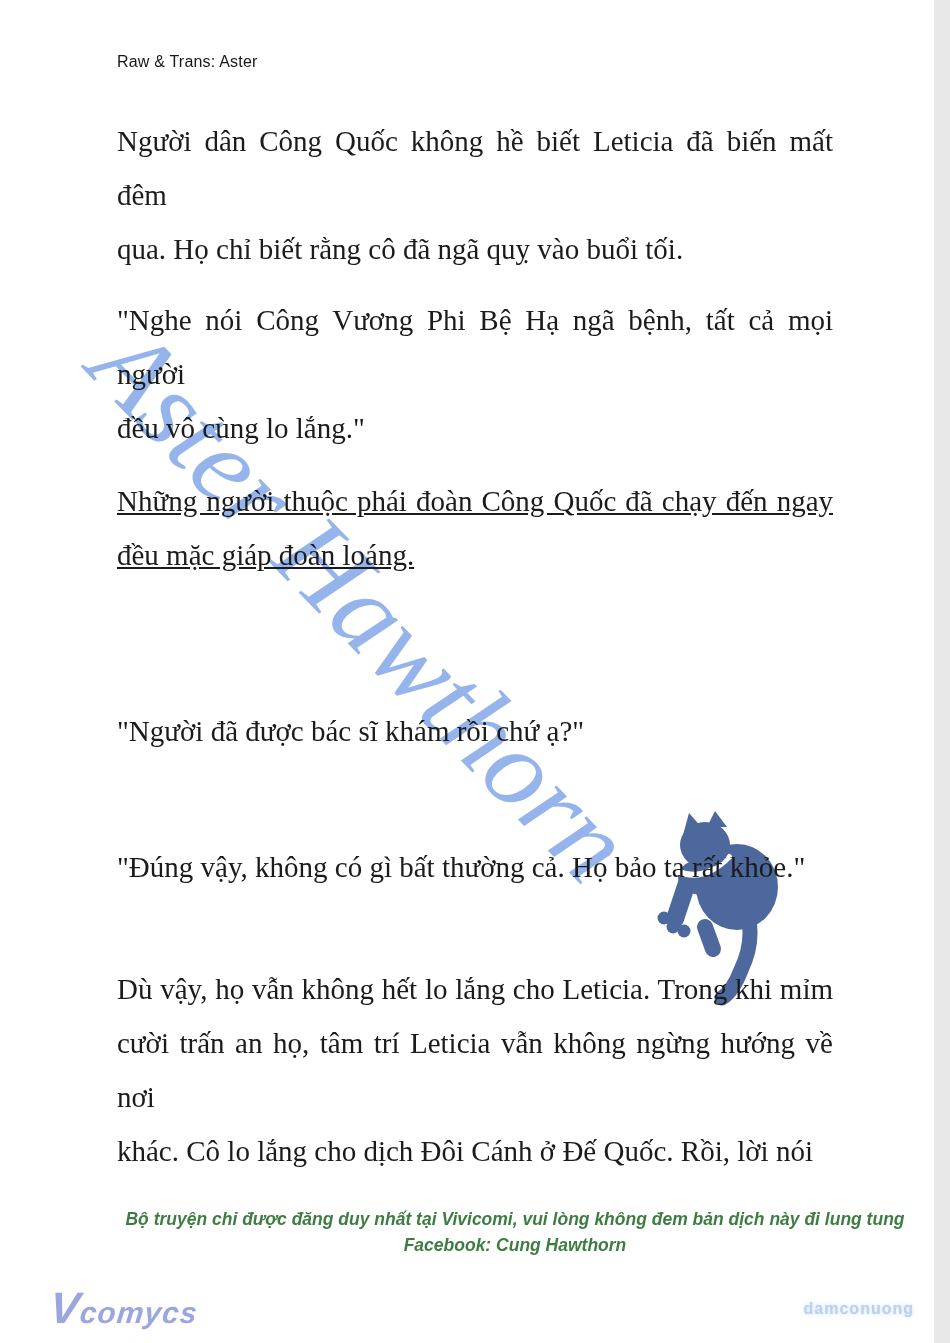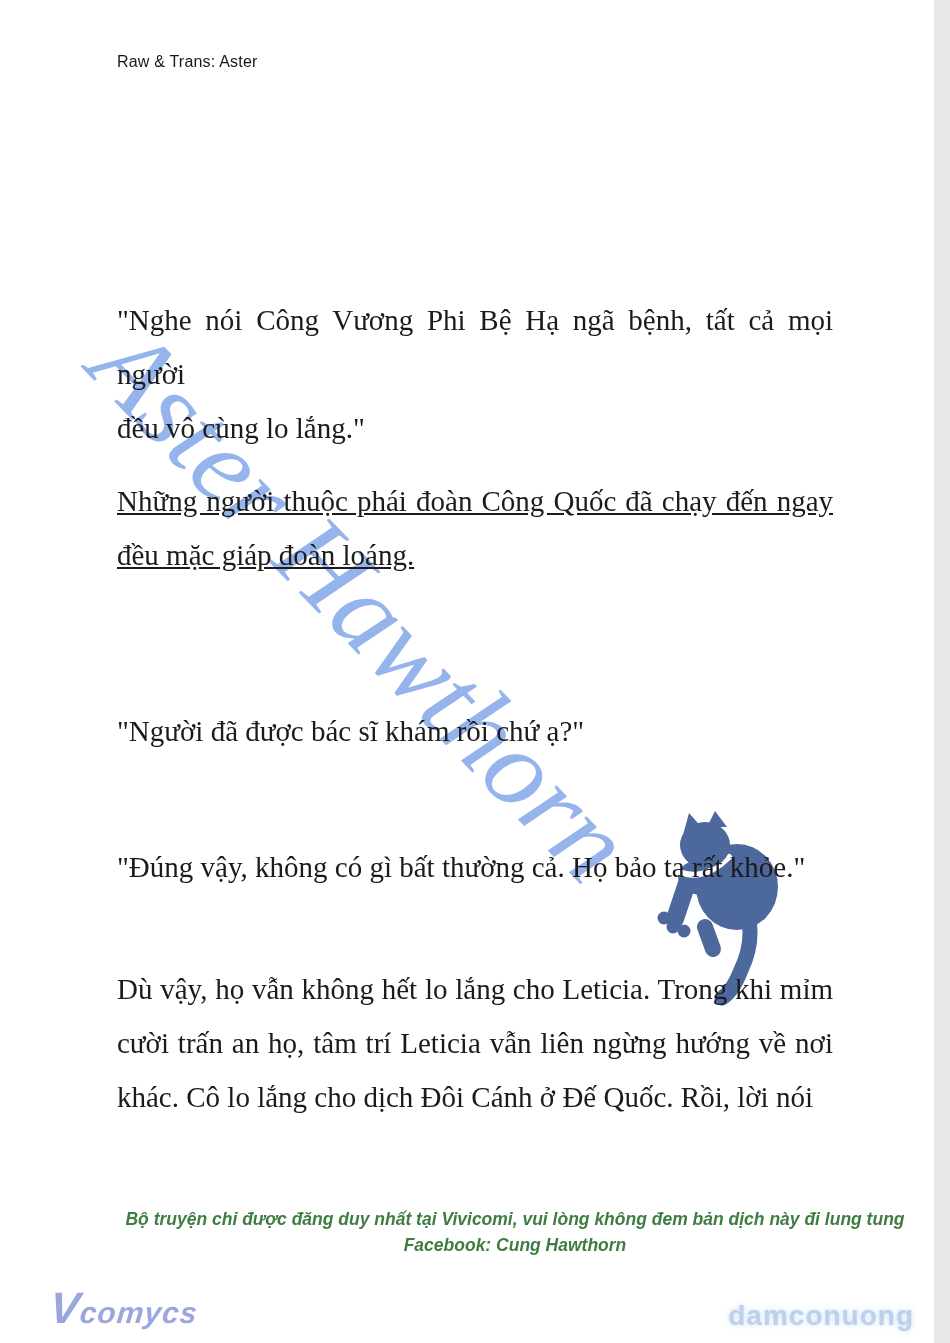--- a/index.html
+++ b/index.html
@@ -100,21 +100,21 @@
   .logo-vcomycs .logo-v { font-size: 44px; line-height: 40px; }
   .logo-vcomycs .logo-rest { font-size: 30px; }
 
   
   .logo-damconuong {
     position: absolute;
     right: 20px;
     top: 1300px;
     font-family: "Liberation Sans", sans-serif;
     font-weight: bold;
-    font-size: 28px;
+    font-size: 16px;
     letter-spacing: 1px;
     color: #bdd0ec;
     text-shadow: 0 0 7px #d5e4f7, 0 0 2px #d5e4f7;
     z-index: 2;
   }
 </style>
 </head>
 <body>
 
 <div class="page">
@@ -139,20 +139,24 @@
 
     <path d="M 98 95 Q 113 130 96 165 Q 88 186 77 193" stroke-width="15" stroke-linecap="round" fill="none" stroke="#4d689c"></path>
 
     <path d="M 32 66 Q 58 78 84 52" stroke="#ffffff" stroke-width="6" stroke-linecap="round" fill="none"></path>
 
     <polygon points="38,30 44,8 58,24" fill="#4d689c"></polygon>
     <polygon points="62,22 70,6 82,22" fill="#4d689c"></polygon>
     <ellipse cx="60" cy="40" rx="25" ry="23" fill="#4d689c"></ellipse>
   </svg>
 
+  <div class="paragraph p1">
+    <div class="line">Người dân Công Quốc không hề biết Leticia đã biến mất đêm</div>
+    <div class="line">qua. Họ chỉ biết rằng cô đã ngã quỵ vào buổi tối.</div>
+  </div>
 
   <div class="paragraph p2">
     <div class="line">"Nghe nói Công Vương Phi Bệ Hạ ngã bệnh, tất cả mọi người</div>
     <div class="line">đều vô cùng lo lắng."</div>
   </div>
 
   <div class="paragraph p3">
     <div class="line">Những người thuộc phái đoàn Công Quốc đã chạy đến ngay</div>
     <div class="line">đều mặc giáp đoàn loáng.</div>
   </div>
@@ -160,21 +164,21 @@
   <div class="paragraph p4">
     <div class="line">"Người đã được bác sĩ khám rồi chứ ạ?"</div>
   </div>
 
   <div class="paragraph p5">
     <div class="line">"Đúng vậy, không có gì bất thường cả. Họ bảo ta rất khỏe."</div>
   </div>
 
   <div class="paragraph p6">
     <div class="line">Dù vậy, họ vẫn không hết lo lắng cho Leticia. Trong khi mỉm</div>
-    <div class="line">cười trấn an họ, tâm trí Leticia vẫn liên ngừng hướng về nơi</div>
+    <div class="line">cười trấn an họ, tâm trí Leticia vẫn không ngừng hướng về nơi</div>
     <div class="line">khác. Cô lo lắng cho dịch Đôi Cánh ở Đế Quốc. Rồi, lời nói</div>
   </div>
 
   <div class="footer-note">
     <div>Bộ truyện chỉ được đăng duy nhất tại Vivicomi, vui lòng không đem bản dịch này đi lung tung</div>
     <div>Facebook: Cung Hawthorn</div>
   </div>
 
   <div class="logo-vcomycs">
     <span class="logo-v">V</span><span class="logo-rest">comycs</span>

